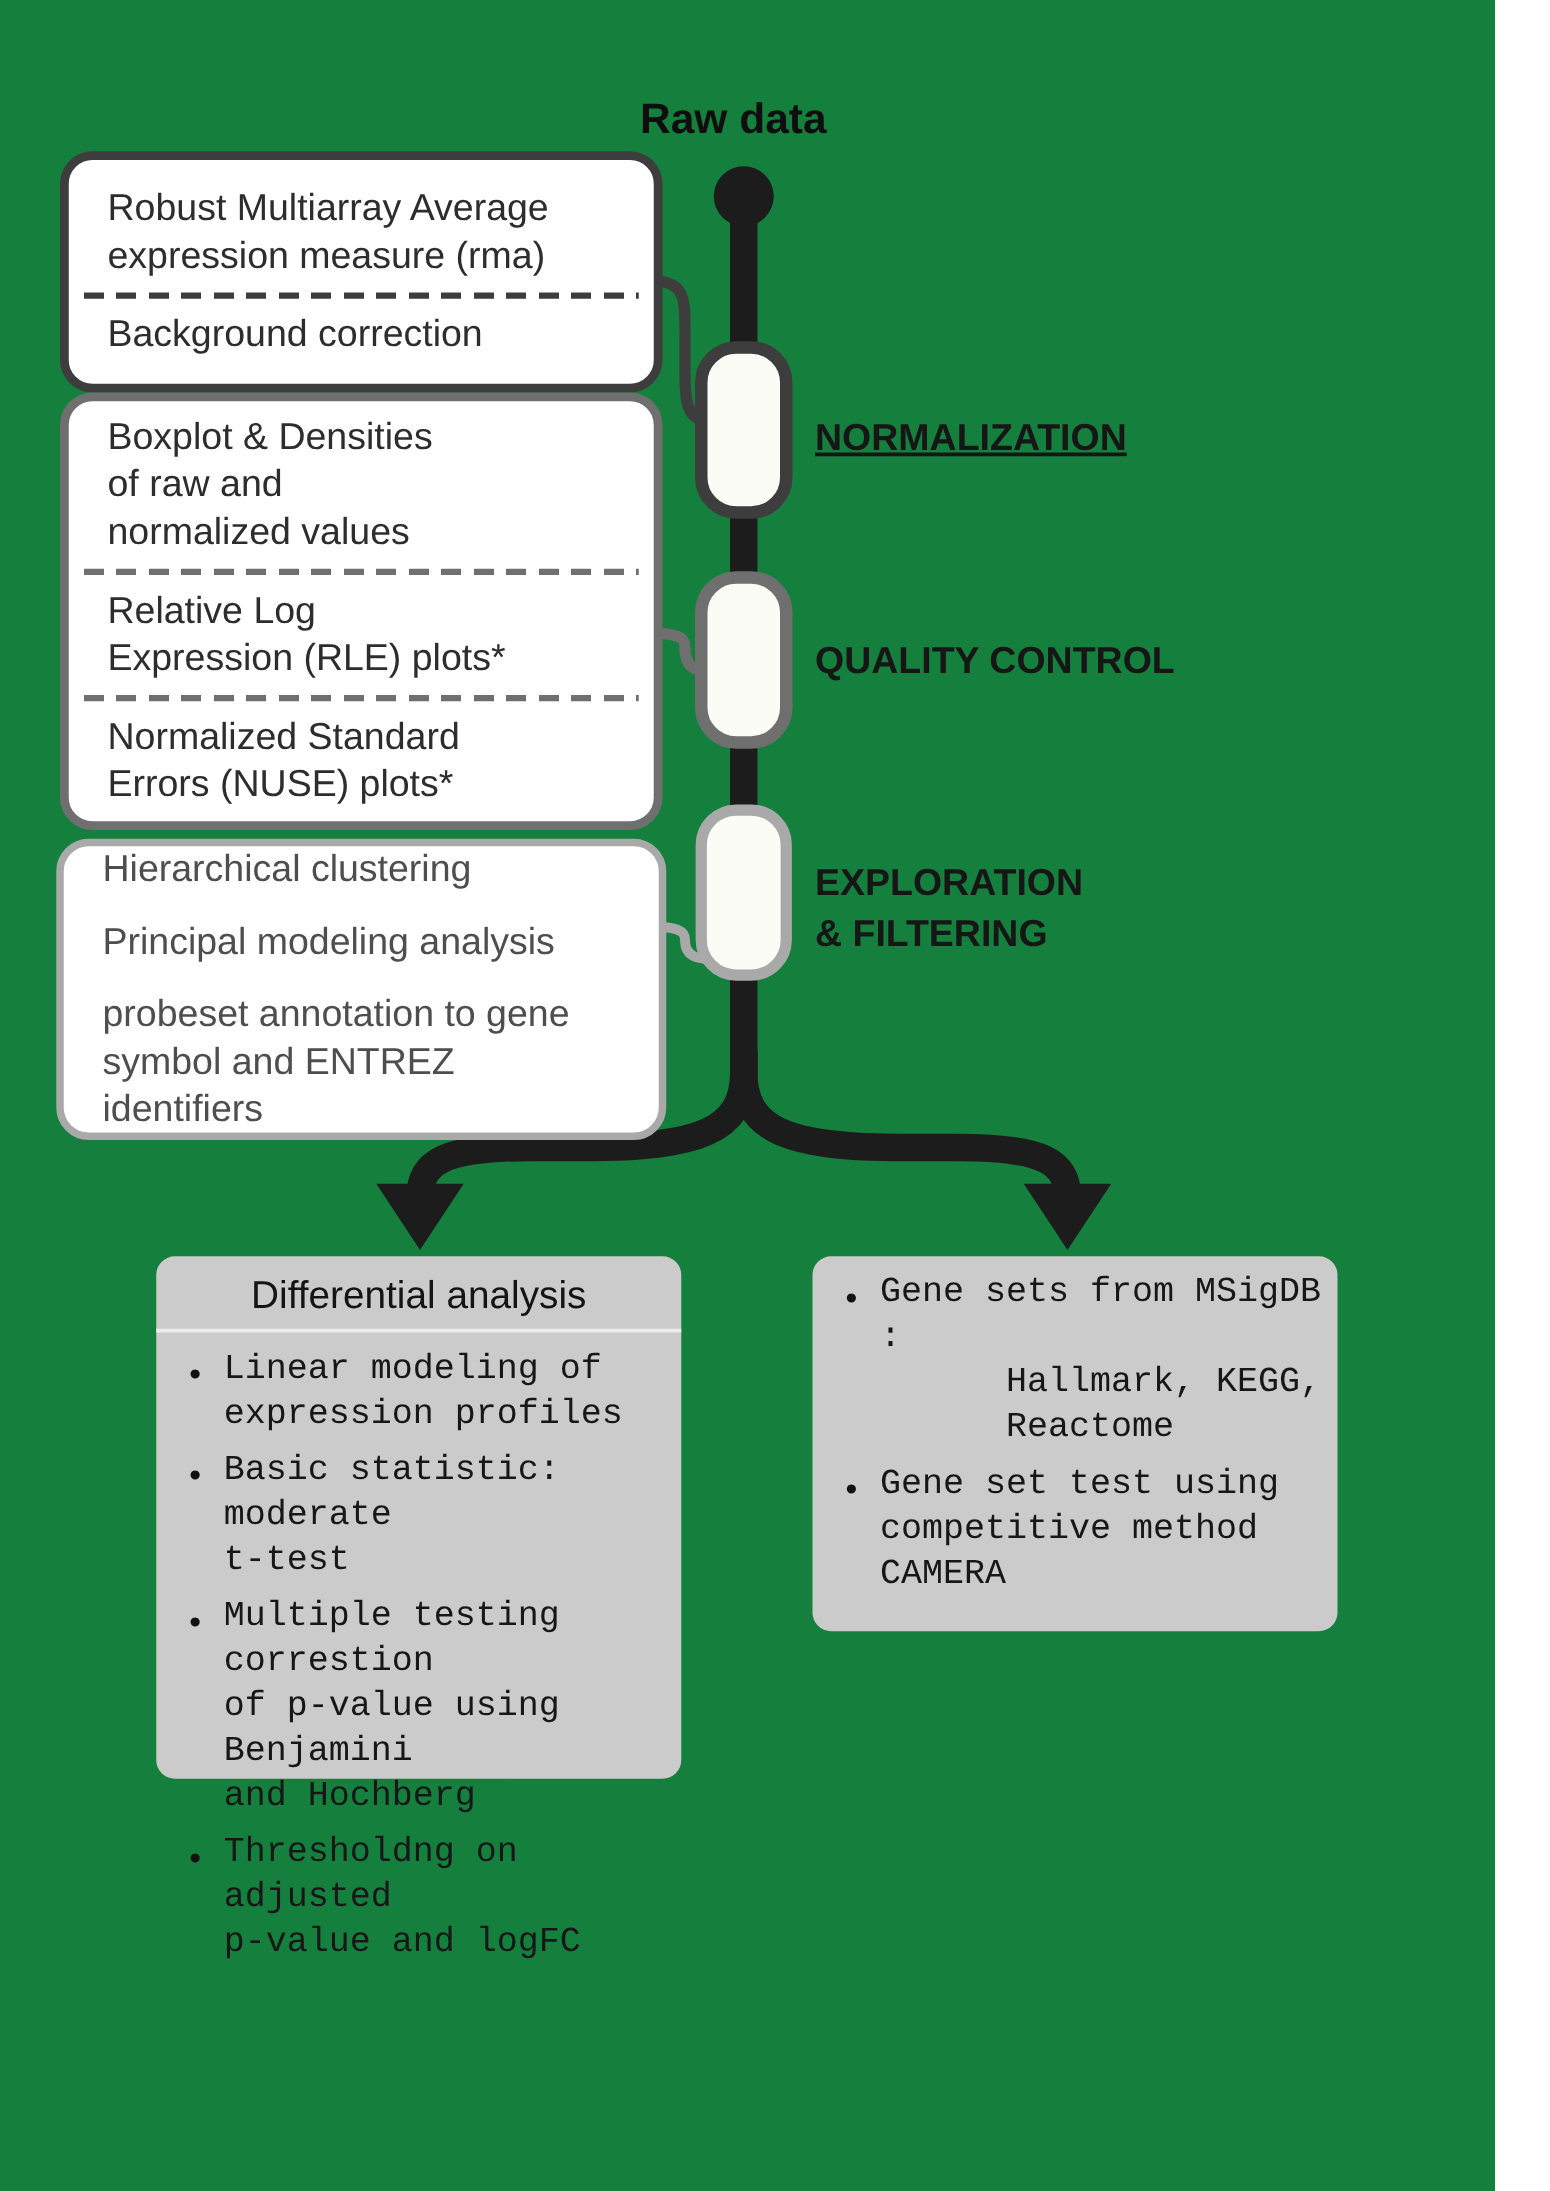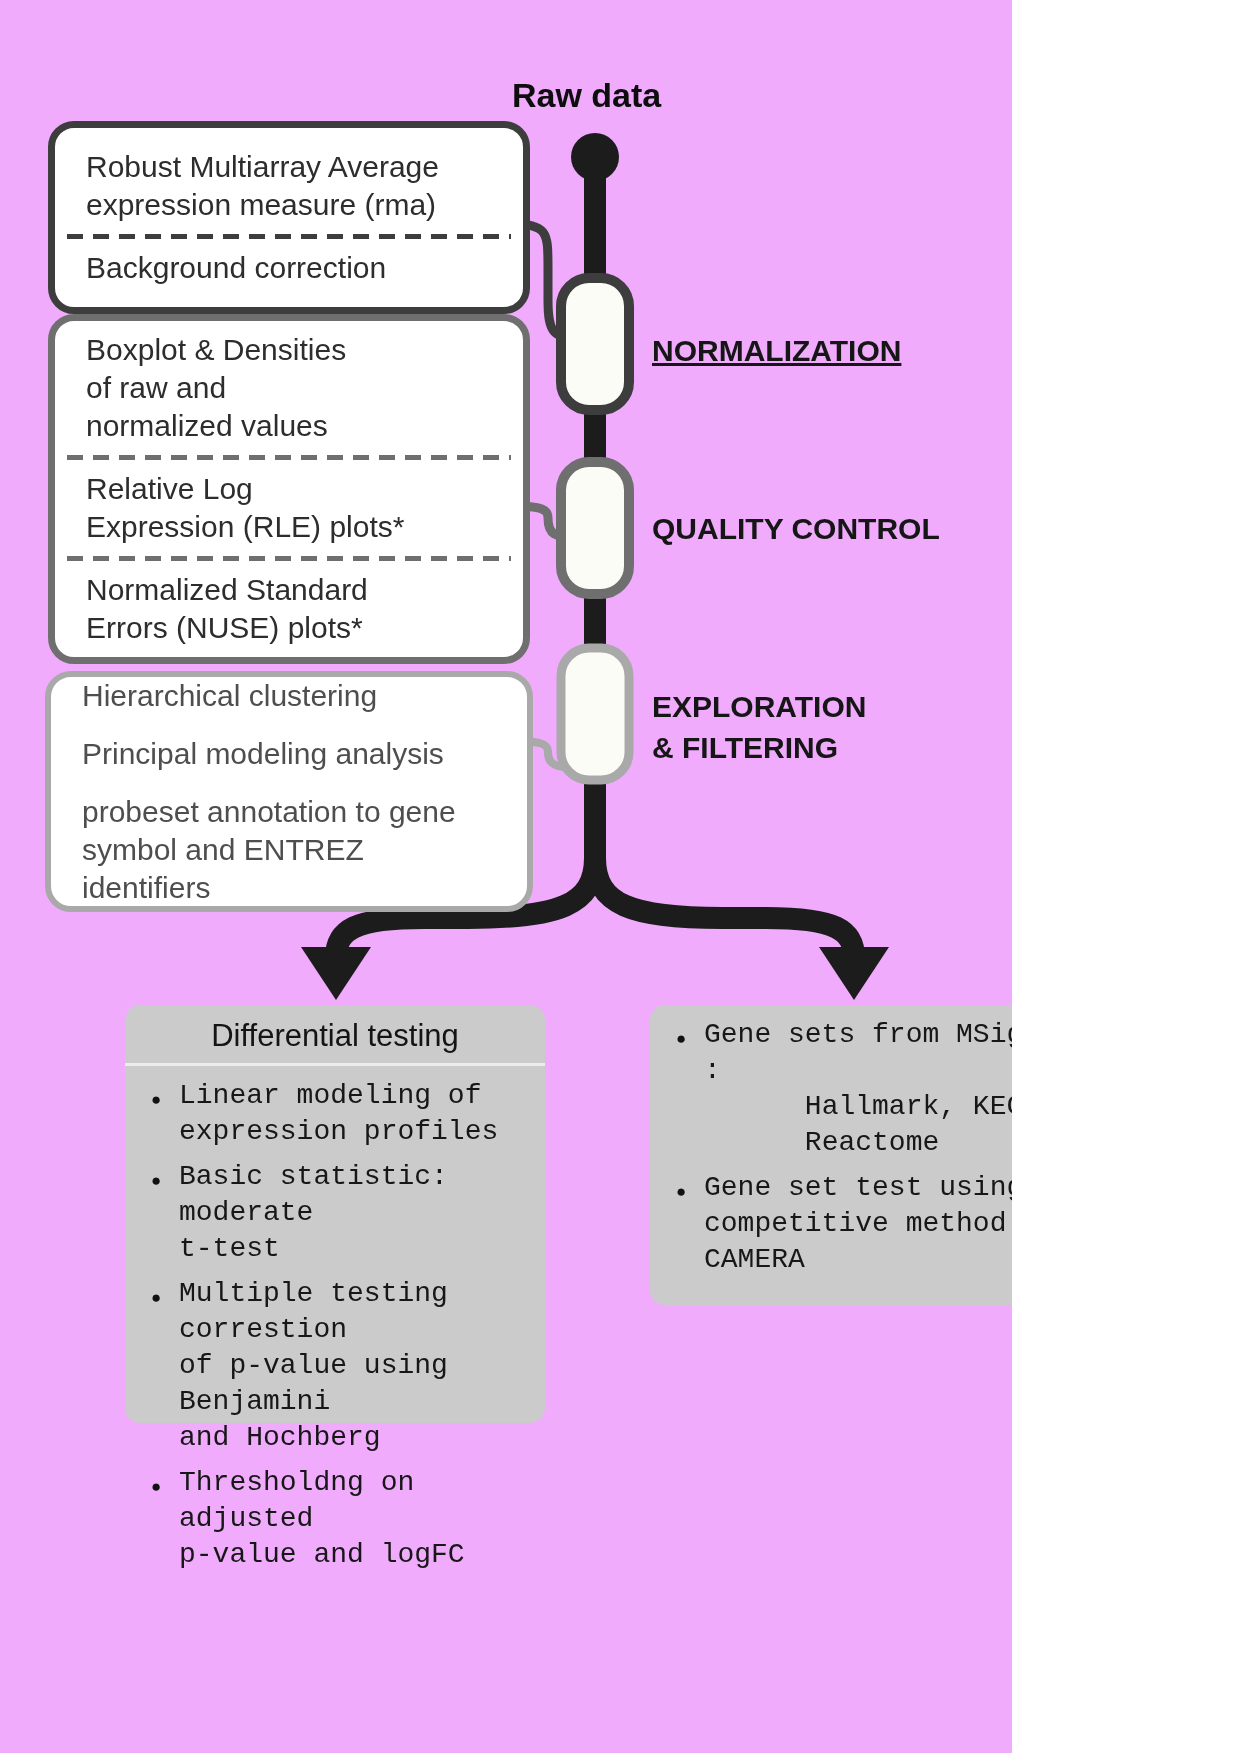--- a/index.html
+++ b/index.html
@@ -1,18 +1,18 @@
 <!DOCTYPE html>
 <html><head>
 <meta charset="utf-8">
 <style>
   html, body { margin: 0; padding: 0; background: #ffffff; }
   body { font-family: "Liberation Sans", sans-serif; color: #1d1d1d; }
 
-  .canvas { position: relative; width: 1012px; height: 1753px; background: #f0abfc; overflow: hidden; }
+  .canvas { position: relative; width: 1196px; height: 1753px; background: #15803d; overflow: hidden; }
   .flow-svg { position: absolute; left: 0; top: 0; }
 
   .raw-data-label { position: absolute; left: 512px; top: 76px; font-size: 34px; font-weight: bold; color: #0e0e0e; }
 
   .stage-box { position: absolute; background: #ffffff; display: flex; flex-direction: column; justify-content: center; }
   .stage-box .box-item { padding: 7px 31px; font-size: 30px; line-height: 38px; white-space: pre-line; color: #2d2d2d; }
   .stage-box .divider { height: 5px; margin: 3px 12px; background: repeating-linear-gradient(90deg, #3d3d3d 0 16px, transparent 16px 26px); }
 
   .box-normalization { left: 48px; top: 121px; width: 468px; height: 179px; border: 7px solid #3d3d3d; border-radius: 26px; }
   .box-qc { left: 48px; top: 314px; width: 468px; height: 336px; border: 7px solid #6f6f6f; border-radius: 26px; }
@@ -88,21 +88,21 @@
     <div class="box-item">probeset annotation to gene
 symbol and ENTREZ identifiers</div>
   </div>
 
   <div class="stage-label label-normalization">NORMALIZATION</div>
   <div class="stage-label label-qc">QUALITY CONTROL</div>
   <div class="stage-label label-explore">EXPLORATION
 &amp; FILTERING</div>
 
   <div class="output-box output-differential">
-    <div class="output-title">Differential testing</div>
+    <div class="output-title">Differential analysis</div>
     <ul class="bullet-list">
       <li>Linear modeling of
 expression profiles</li>
       <li>Basic statistic: moderate
 t-test</li>
       <li>Multiple testing correstion
 of p-value using Benjamini
 and Hochberg</li>
       <li>Thresholdng on adjusted
 p-value and logFC</li>

